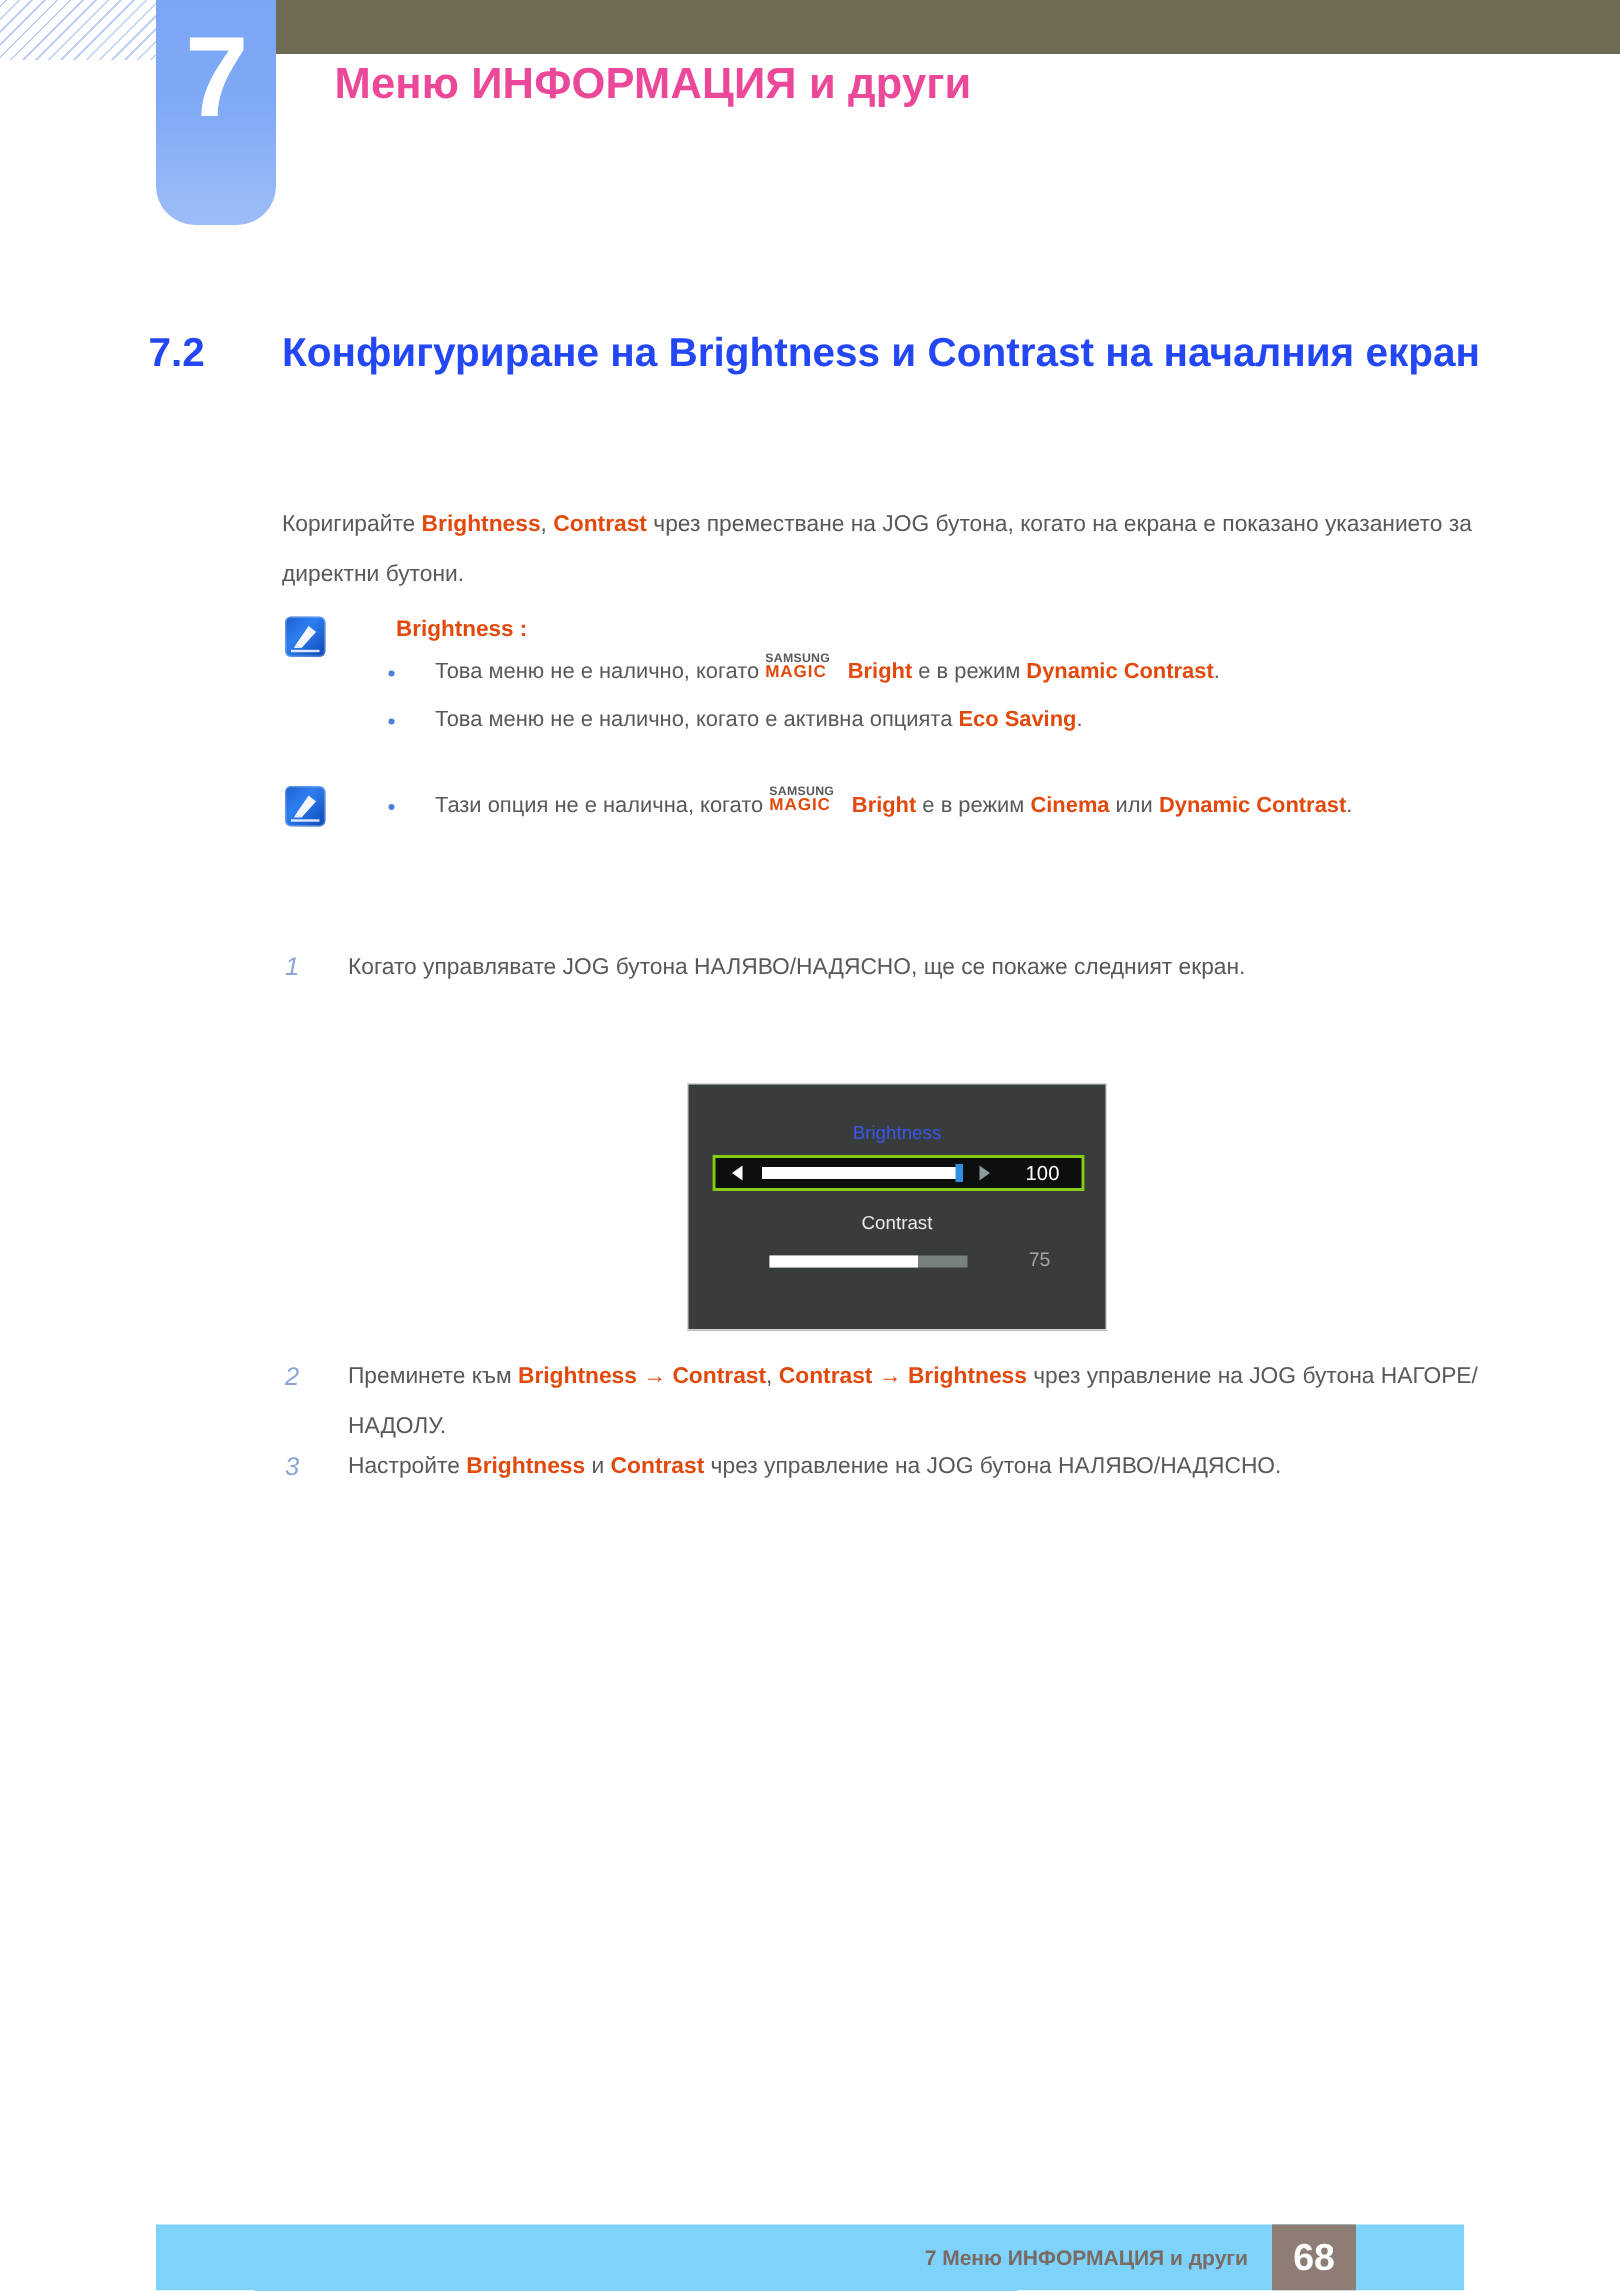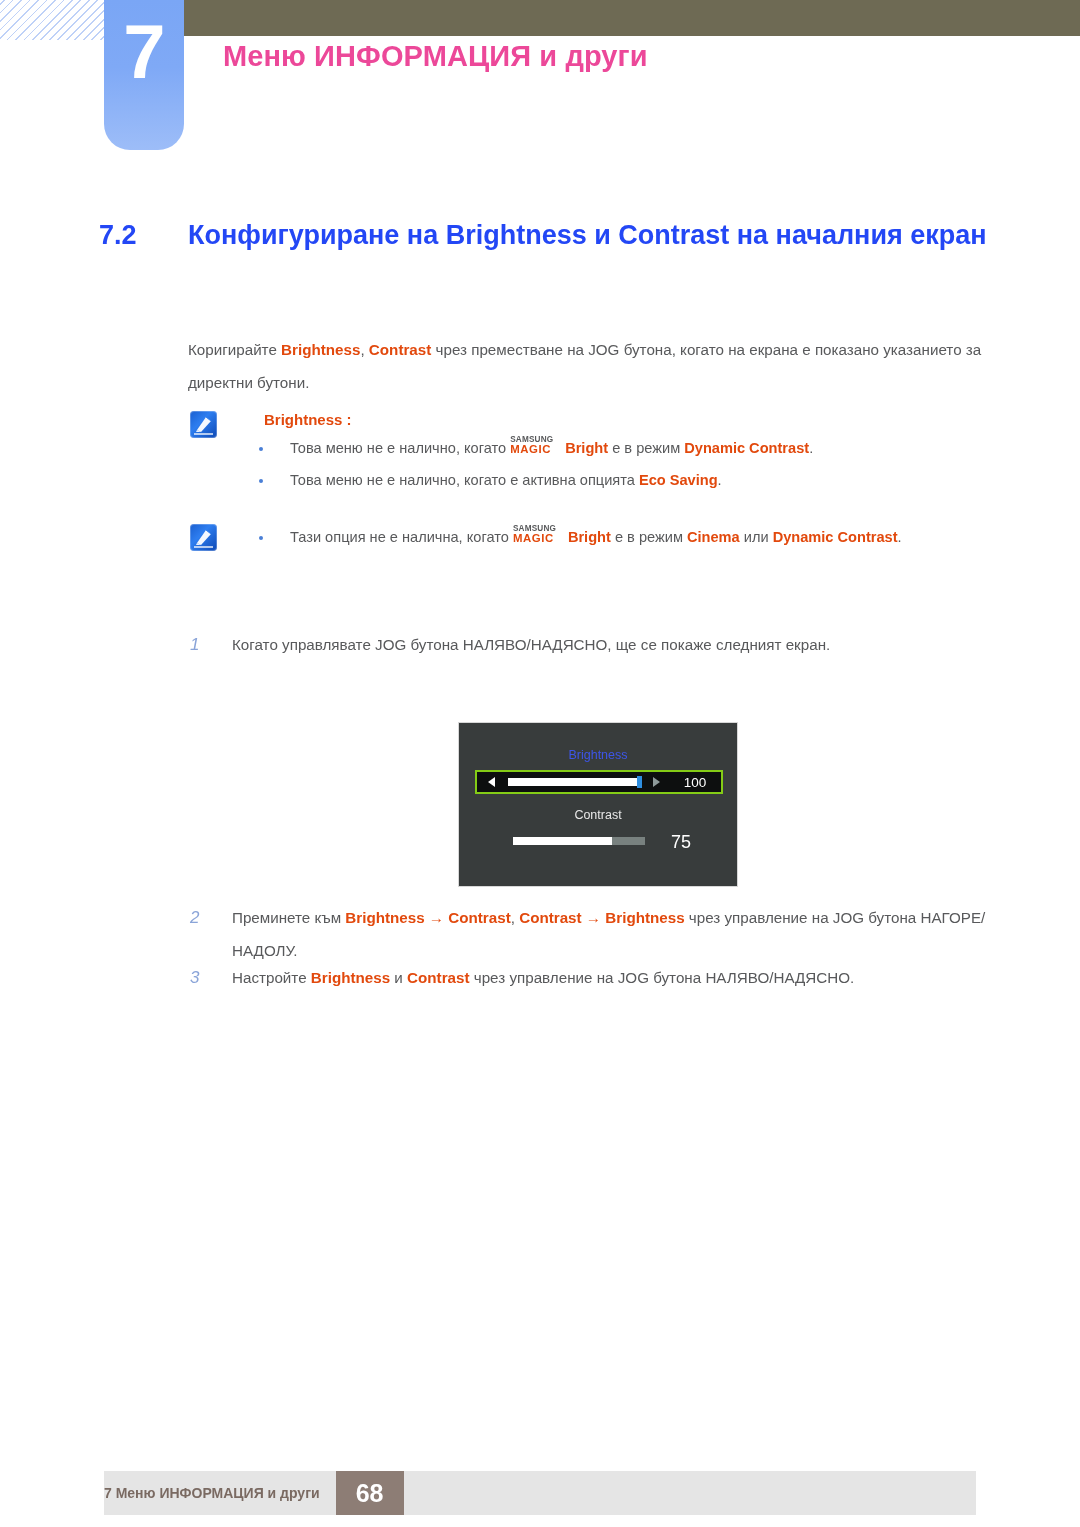--- a/index.html
+++ b/index.html
@@ -281,43 +281,44 @@
   .osd-fill {
     position: absolute;
     left: 0; top: 0;
     width: 99px; height: 8px;
     background: #ffffff;
   }
   .osd-val-b {
     position: absolute;
     left: 196px; top: 1px;
     width: 44px;
-    font-size: 18px;
-    color: #ffffff;
+    text-align: center;
+    font-size: 13px;
+    color: #a3a3a3;
   }
 
   
   .footer {
     position: absolute;
-    left: 104px; bottom: 12px;
+    left: 104px; bottom: 0;
     width: 872px; height: 44px;
-    background: #e5e5e5;
+    background: #7dd3fc;
     display: flex;
     align-items: center;
-    justify-content: flex-start;
+    justify-content: flex-end;
   }
   .footer-text {
     font-size: 14px;
     font-weight: 700;
     color: #7a6a62;
     padding-right: 16px;
     white-space: nowrap;
   }
   .footer-page {
-    width: 68px;
+    width: 56px;
     height: 44px;
     background: #8d7d75;
     color: #ffffff;
     font-size: 25px;
     font-weight: 700;
     display: flex;
     align-items: center;
     justify-content: center;
     margin-right: 72px;
   }

